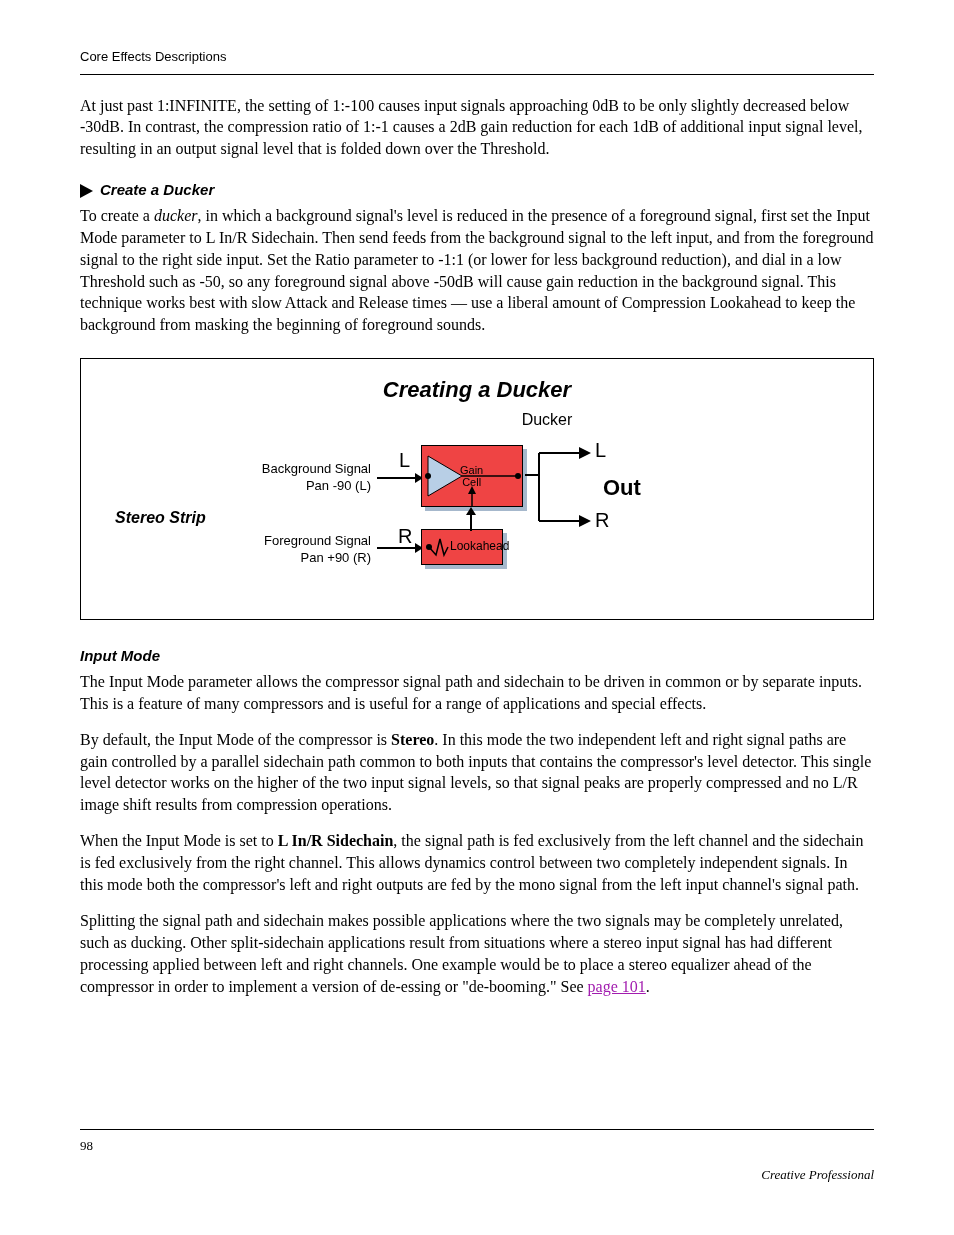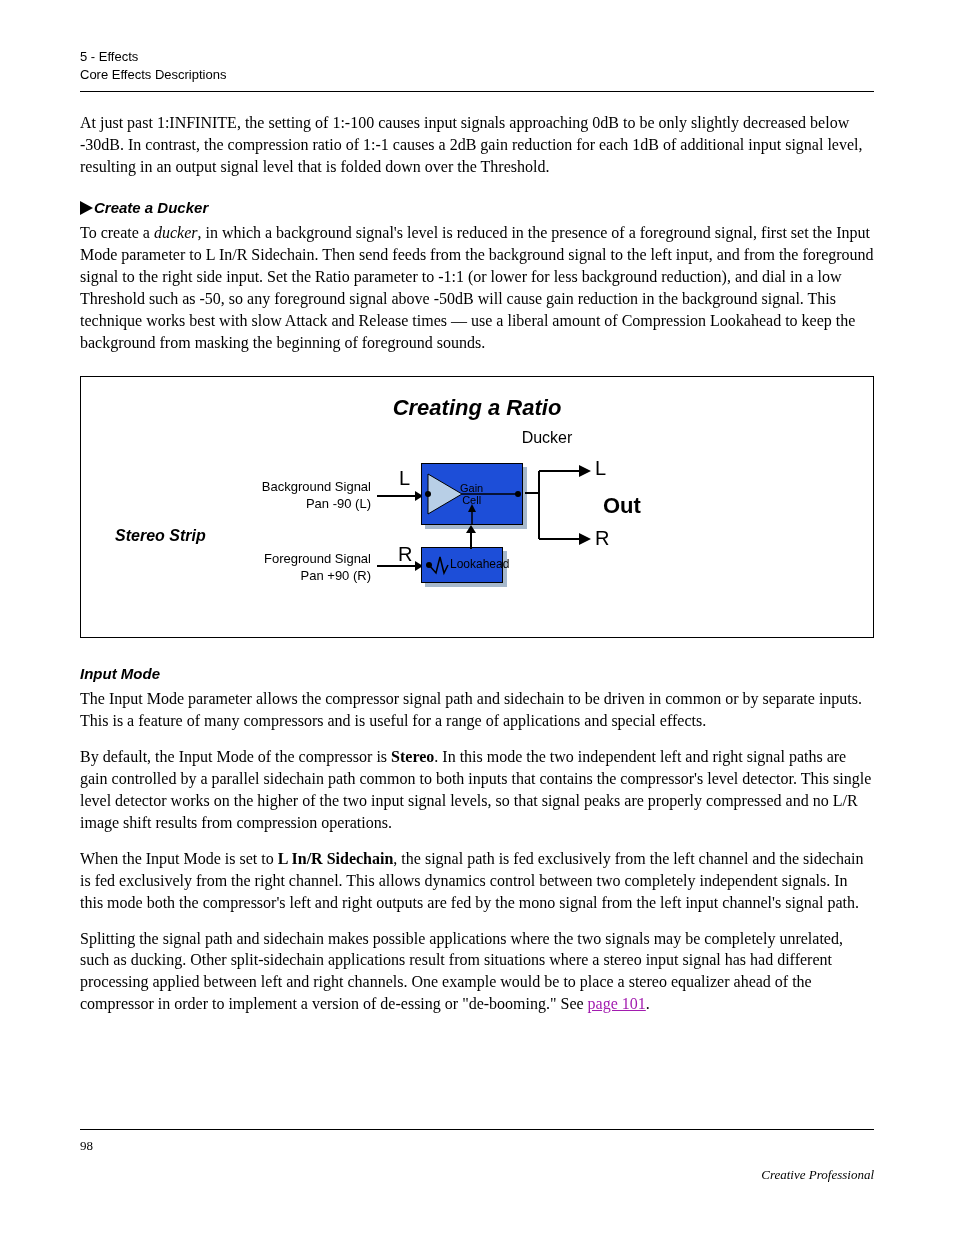--- a/index.html
+++ b/index.html
@@ -29,20 +29,21 @@
   }
   .body-text p { margin: 0 0 14px 0; }
   .subhead {
     font-family: Verdana, Arial, sans-serif;
     font-weight: bold;
     font-style: italic;
     font-size: 15px;
     margin: 20px 0 4px 0;
     display: flex;
     align-items: center;
+    gap: 6px;
   }
   .subhead-noplay {
     font-family: Verdana, Arial, sans-serif;
     font-weight: bold;
     font-style: italic;
     font-size: 15px;
     margin: 6px 0 4px 0;
   }
   .play-icon svg { display: block; }
   .link { color: #a21caf; text-decoration: underline; }
@@ -97,21 +98,21 @@
   }
   .fig-strip {
     font-family: Verdana, Arial, sans-serif;
     font-weight: bold;
     font-style: italic;
     font-size: 16px;
     position: absolute;
   }
   .shadow-box {
     position: absolute;
-    background: #1d4ed8;
+    background: #ef4444;
     border: 1px solid #000;
     box-shadow: 4px 4px 0 #a6b8cc;
   }
   .footer {
     font-size: 13px;
     display: flex;
     justify-content: space-between;
     border-top: 1px solid #000;
     padding-top: 8px;
     position: absolute;
@@ -119,42 +120,41 @@
     bottom: 52px;
   }
   .footer-right { font-style: italic; margin-top: 29px; }
 </style>
 </head>
 <body>
 
 <div class="page">
 
   <div class="running-header">
-    <div>5 - Effects</div>
     <div>Core Effects Descriptions</div>
   </div>
 
   <div class="body-text">
     <p>At just past 1:INFINITE,  the setting of 1:-100 causes input signals approaching 0dB to be only slightly decreased below -30dB. In contrast, the compression ratio of 1:-1 causes a 2dB gain reduction for each 1dB of additional input signal level, resulting in an output signal level that is folded down over the Threshold.</p>
 
     <div class="subhead">
       <span class="play-icon">
         <svg width="14" height="14">
             <polygon points="0,0 13,7 0,14" fill="#000"></polygon>
           </svg>
       </span>
       <span>Create a Ducker</span>
     </div>
 
     <p>
       <span>To create a </span><em>ducker</em><span>, in which a background signal's level is reduced in the presence of a foreground signal, first set the Input Mode parameter to L In/R Sidechain. Then send feeds from the background signal to the left input, and from the foreground signal to the right side input. Set the Ratio parameter to -1:1 (or lower for less background reduction), and dial in a low Threshold such as -50, so any foreground signal above -50dB will cause gain reduction in the background signal. This technique works best with slow Attack and Release times — use a liberal amount of Compression Lookahead to keep the background from masking the beginning of foreground sounds.</span>
     </p>
 
     <div class="figure">
-      <div class="fig-title">Creating a Ratio</div>
+      <div class="fig-title">Creating a Ducker</div>
       <div class="fig-ducker">Ducker</div>
       <div class="fig-canvas">
 
         <div class="fig-text" style="left:0; top:26px; width:270px;">
           <div>Background Signal</div>
           <div>Pan -90 (L)</div>
         </div>
         <div class="fig-strip" style="left:14px; top:72px;">Stereo Strip</div>
         <div class="fig-text" style="left:0; top:98px; width:270px;">
           <div>Foreground Signal</div>

